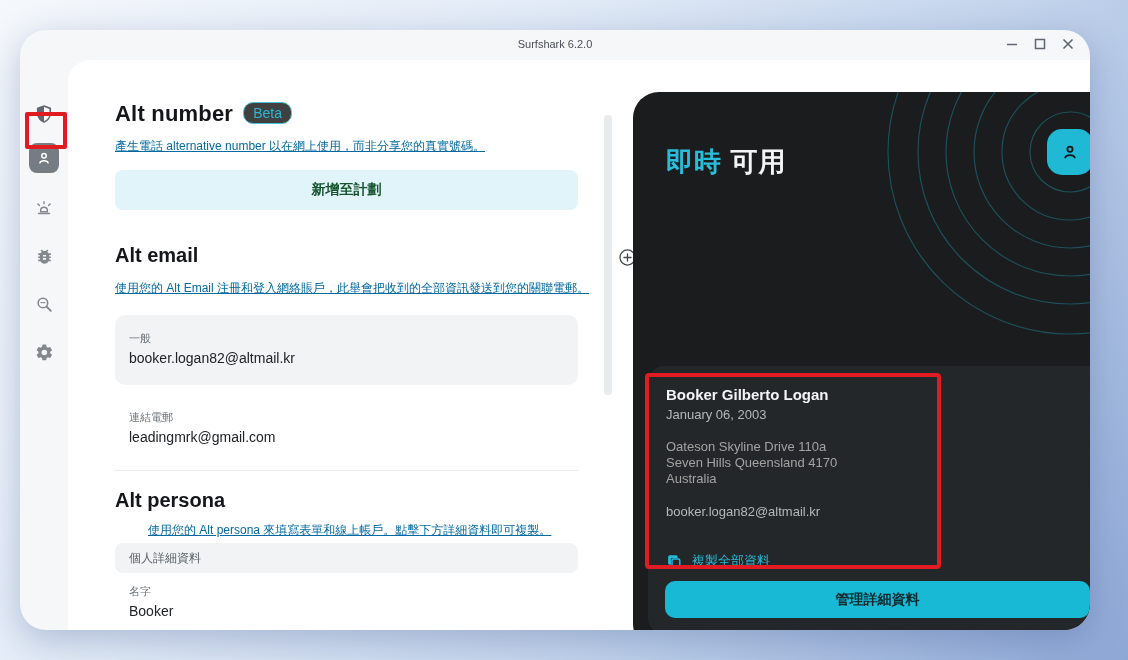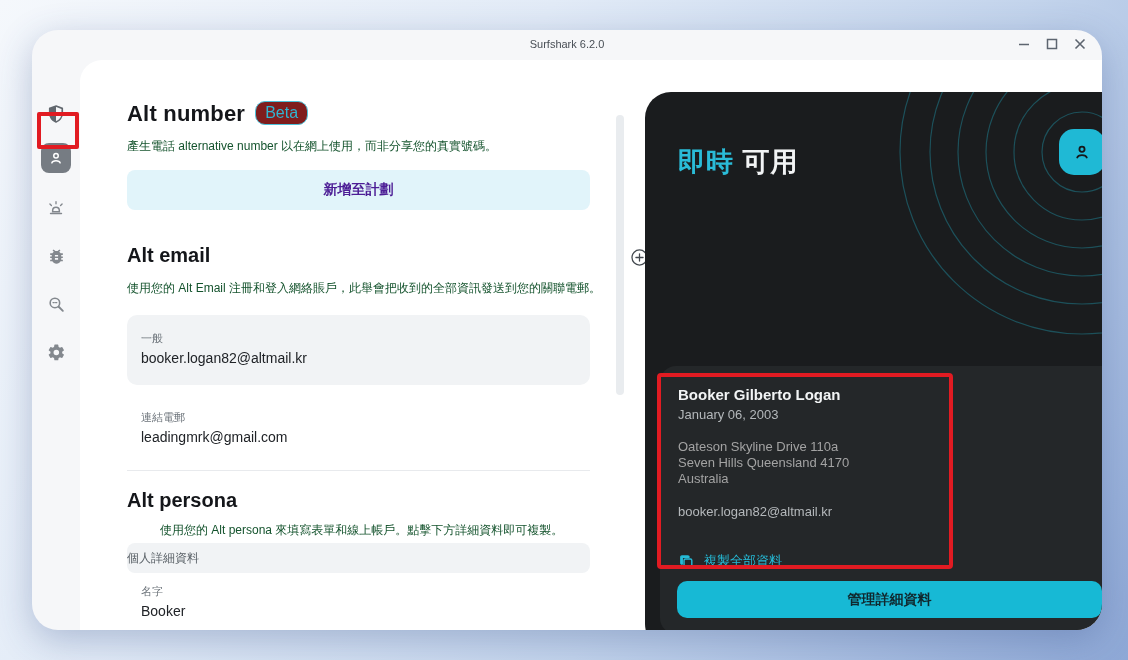--- a/index.html
+++ b/index.html
@@ -5,21 +5,21 @@
   * { margin:0; padding:0; box-sizing:border-box; }
   html,body { width:1128px; height:660px; }
   body {
     font-family:"Liberation Sans","DejaVu Sans",sans-serif;
     width:1128px; height:660px; overflow:hidden;
     background:linear-gradient(125deg,#f5f8fc 0%,#e2ebf7 35%,#c3d4ec 65%,#8ea8d6 100%);
   }
   .stage { position:relative; width:1128px; height:660px; }
 
   .window {
-    position:absolute; left:32px; top:30px; width:1070px; height:600px;
+    position:absolute; left:20px; top:30px; width:1070px; height:600px;
     background:#f6f7f9; border-radius:26px; overflow:hidden;
     box-shadow:0 10px 36px rgba(47,74,131,0.30);
   }
   .titlebar { position:absolute; left:0; top:0; width:100%; height:30px; }
   .titlebar .title {
     position:absolute; left:0; right:0; top:8px; text-align:center;
     font-size:11px; color:#494f56;
   }
   .controls { position:absolute; right:14px; top:6px; display:flex; gap:12px; }
   .ctl { width:16px; height:16px; display:flex; align-items:center; justify-content:center; cursor:default; }
@@ -38,38 +38,38 @@
 
   
   .content {
     position:absolute; left:48px; top:30px; width:1022px; height:570px;
     background:#ffffff; border-top-left-radius:22px;
   }
   .col { position:absolute; left:47px; top:0; width:463px; height:570px; }
 
   .h1 { font-size:22px; font-weight:bold; color:#14161a; letter-spacing:.2px; }
   .h2 { font-size:20px; font-weight:bold; color:#14161a; }
-  .desc { font-size:12px; color:#14532d; white-space:nowrap; }
+  .desc { font-size:12px; color:#0369a1; white-space:nowrap;text-decoration:underline; }
   .badge {
     display:inline-block; margin-left:10px; vertical-align:3px;
-    font-size:16px; color:#2fb5d2; border:1.4px solid #4cc2da;
-    border-radius:10px; padding:2px 9px; background:#7f1d1d;
+    font-size:14px; color:#2fb5d2; border:1.4px solid #4cc2da;
+    border-radius:10px; padding:2px 9px; background:#404040;
   }
   .btn-light {
     position:absolute; left:0; width:463px; height:40px;
     background:#e1f4fa; border-radius:8px; border:none;
-    font-family:inherit; font-size:14px; font-weight:bold; color:#4c1d95; cursor:pointer;
+    font-family:inherit; font-size:14px; font-weight:bold; color:#14532d; cursor:pointer;
   }
   .gray-card { position:absolute; left:0; width:463px; background:#f1f3f5; border-radius:10px; }
   .lbl { font-size:11px; color:#6e757c; }
   .val { font-size:14px; color:#202327; margin-top:4px; }
   .divider { position:absolute; left:0; width:463px; height:1px; background:#e8eaed; }
   .sec-bar {
     position:absolute; left:0; width:463px; height:30px; background:#f1f3f5;
-    border-radius:8px; display:flex; align-items:center; 
+    border-radius:8px; display:flex; align-items:center; padding-left:14px;
     font-size:12px; color:#5b6268;
   }
   .plus-btn { position:absolute; cursor:pointer; }
   .scroll-thumb {
     position:absolute; left:536px; top:55px; width:8px; height:280px;
     background:#e9ecef; border-radius:4px;
   }
 
   
   .panel {

